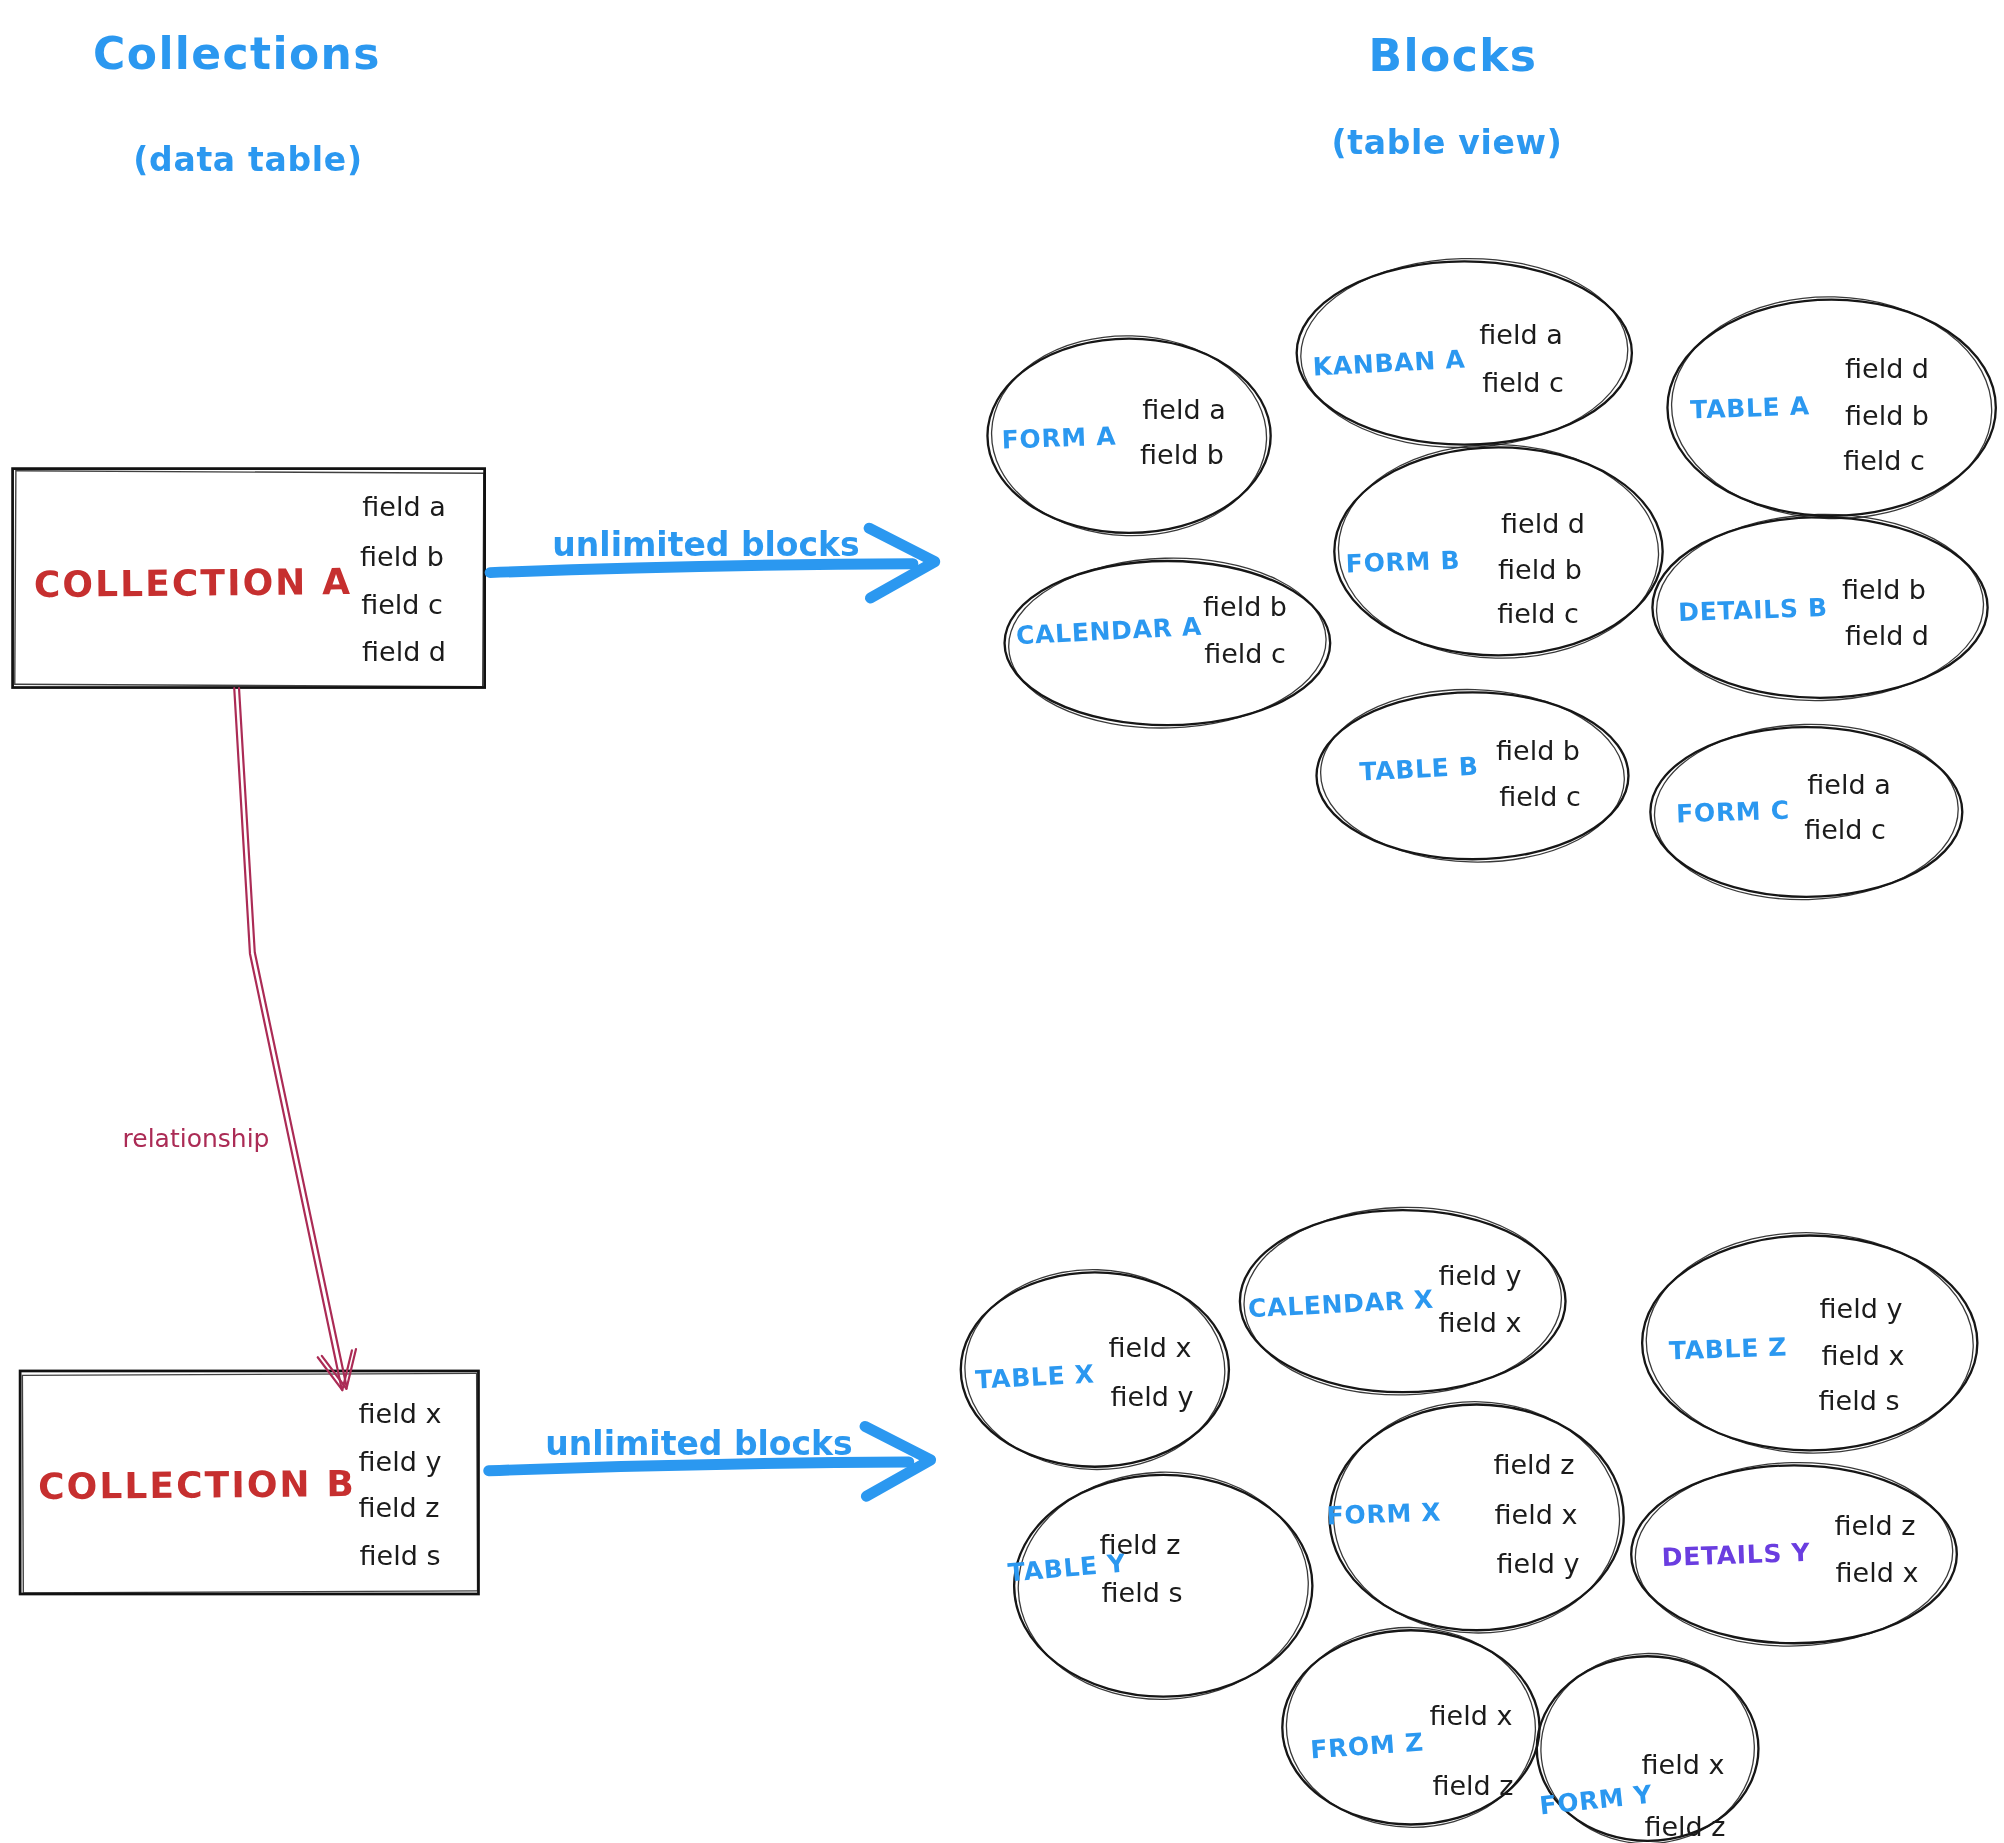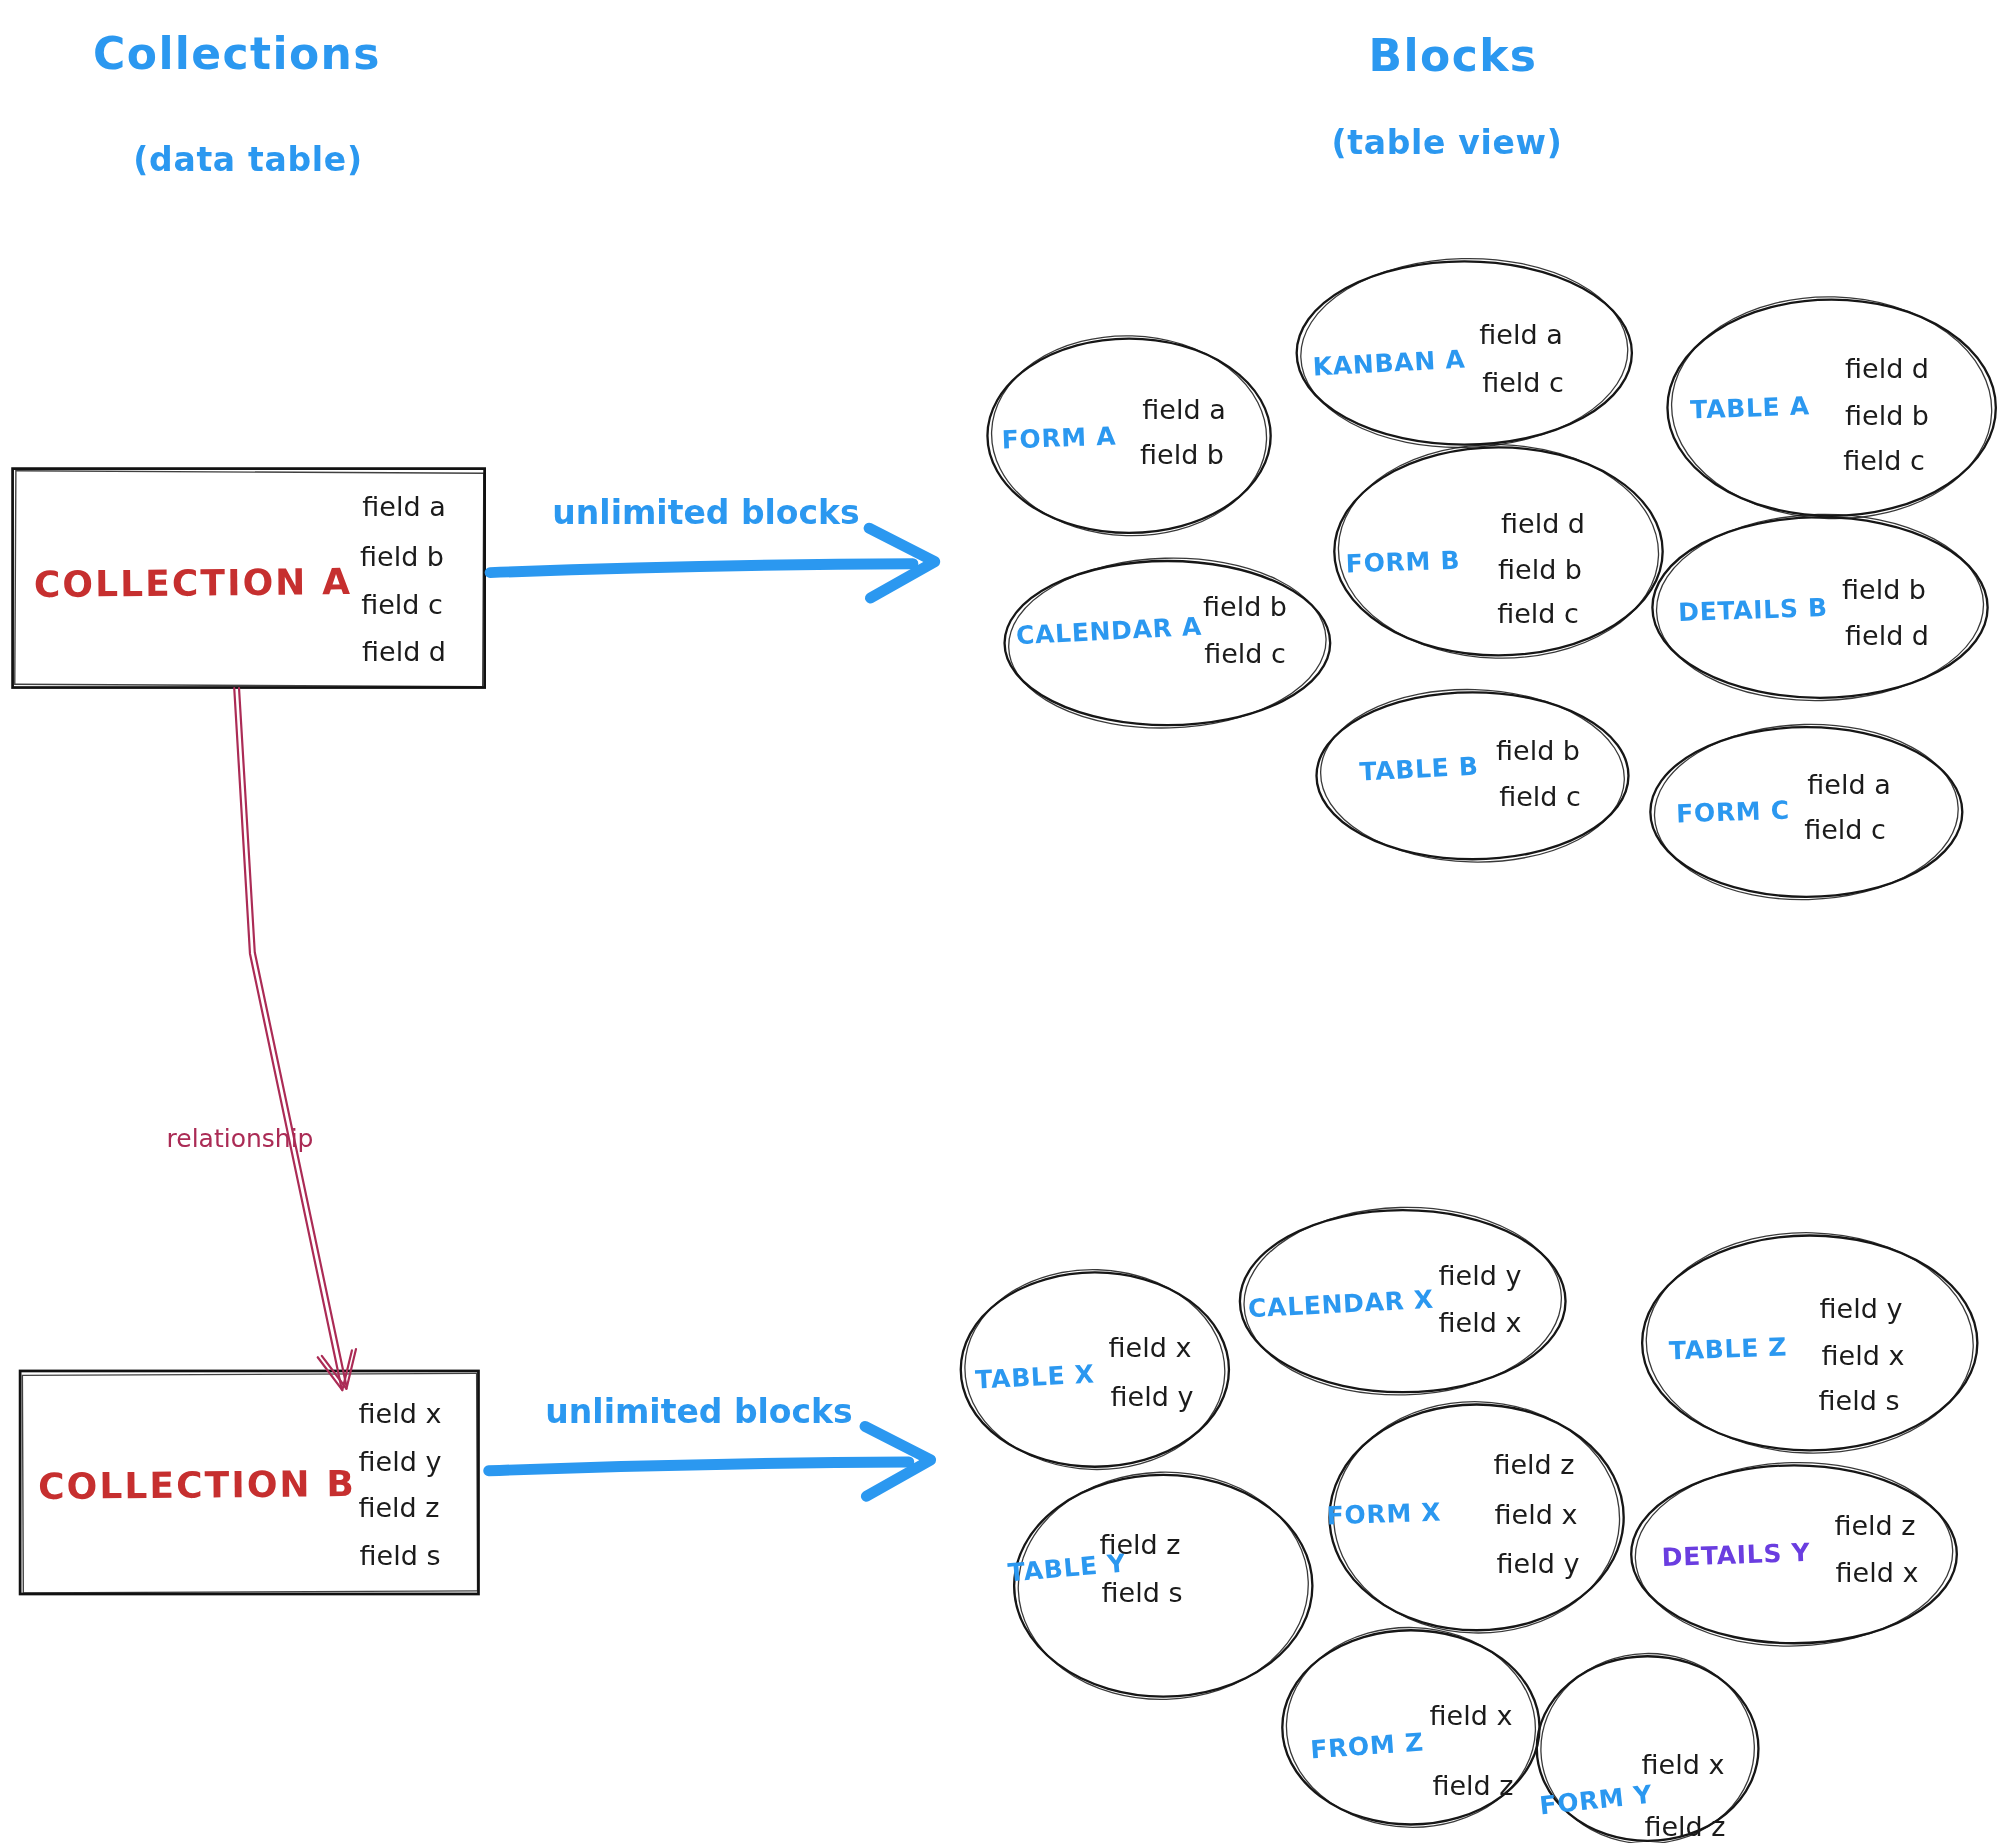--- a/index.html
+++ b/index.html
@@ -21,25 +21,25 @@
   .arrow-shaft{fill:none;stroke:var(--blue);stroke-width:16;stroke-linecap:round;}
   .arrow-head{fill:none;stroke:var(--blue);stroke-width:16;stroke-linecap:round;stroke-linejoin:round;}
   .rel{fill:none;stroke:var(--crimson);stroke-width:3.2;stroke-linecap:round;stroke-linejoin:round;}
   .t{position:absolute;transform:translate(-50%,-50%);white-space:nowrap;color:var(--ink);}
   .c-blue{color:var(--blue);}
   .c-red{color:var(--red);}
   .c-crimson{color:var(--crimson);}
   .c-purple{color:var(--purple);}
   .title{font-size:44px;font-weight:bold;letter-spacing:1.4px;}
   .subtitle{font-size:33px;font-weight:bold;letter-spacing:0.7px;}
-  .arrow-label{font-size:33px;font-weight:bold;}
+  .arrow-label{font-size:33px;font-weight:bold;margin-top:32px;}
   .coll-name{font-size:36px;font-weight:bold;letter-spacing:2.1px;}
   .field{font-size:27px;}
   .blk-label{font-size:25px;letter-spacing:0.7px;font-weight:bold;}
-  .rel-label{font-size:25px;margin-left:44px;}
+  .rel-label{font-size:25px;}
 </style>
 </head>
 <body>
 
 <div class="canvas">
 
   <svg class="layer" width="2005" height="1843" viewBox="0 0 2930 2694">
 
     <g>
       <rect class="box" x="18" y="685" width="690" height="320"></rect>

